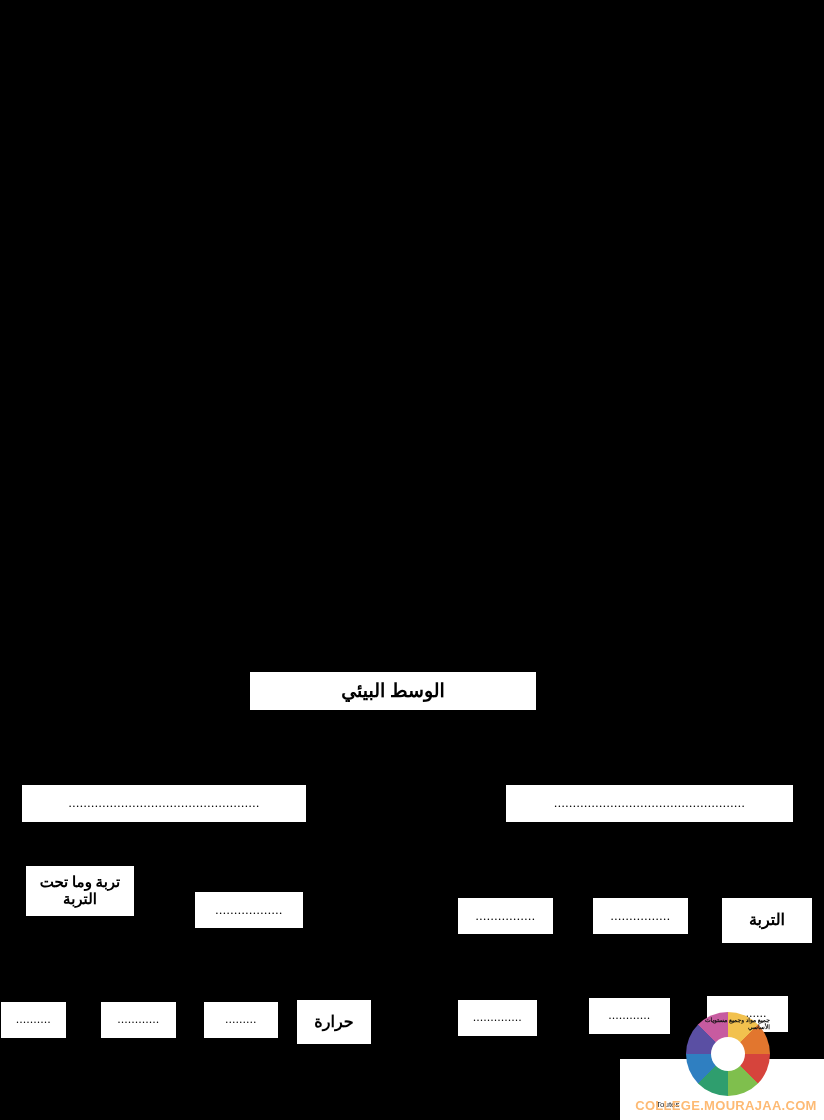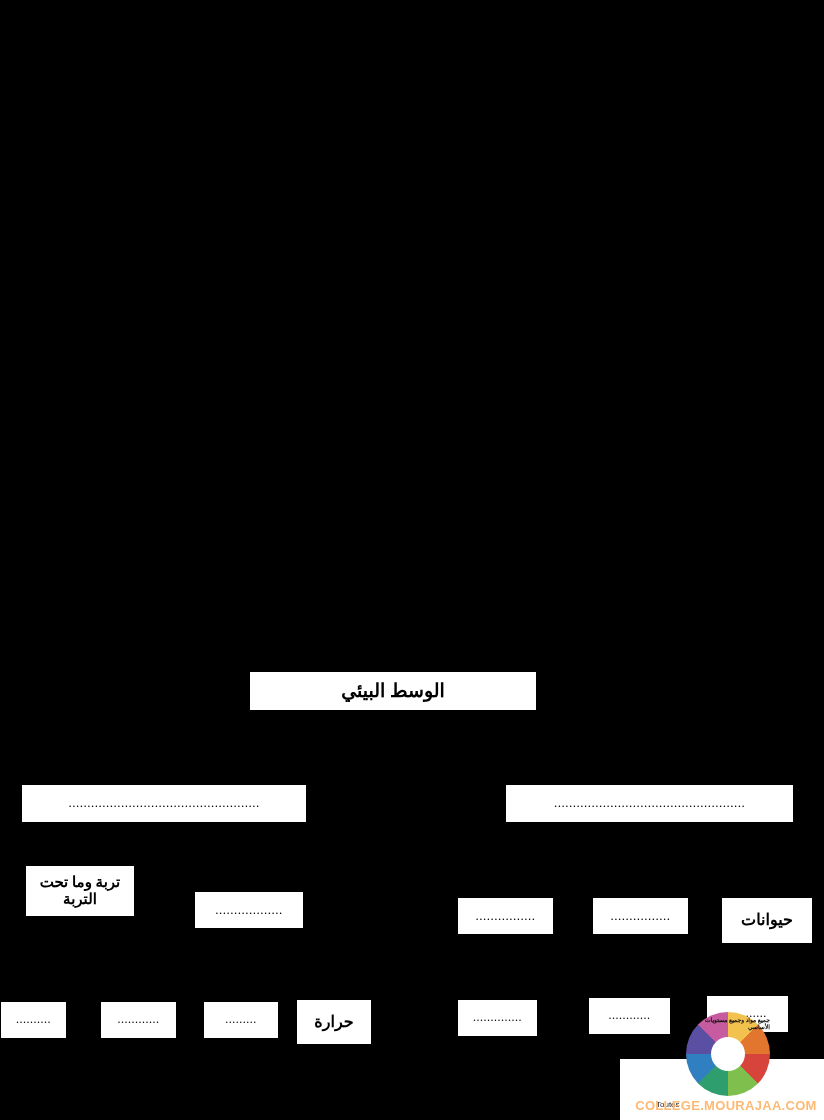--- a/index.html
+++ b/index.html
@@ -232,21 +232,21 @@
 
   <div class="box" id="env-title">الوسط البيئي</div>
 
   <div class="box dots" id="branch-left">...................................................</div>
   <div class="box dots" id="branch-right">...................................................</div>
 
   <div class="box" id="l3-soil">تربة وما تحت التربة</div>
   <div class="box dots" id="l3-b">..................</div>
   <div class="box dots" id="l3-c">................</div>
   <div class="box dots" id="l3-d">................</div>
-  <div class="box" id="l3-animals">حيوانات</div>
+  <div class="box" id="l3-animals">التربة</div>
 
   <div class="box dots" id="l4-a">..........</div>
   <div class="box dots" id="l4-b">............</div>
   <div class="box dots" id="l4-c">.........</div>
   <div class="box" id="l4-heat">حرارة</div>
   <div class="box dots" id="l4-e">..............</div>
   <div class="box dots" id="l4-f">............</div>
   <div class="box dots" id="l4-g">...........</div>
 
   <div id="footer-card"></div>

